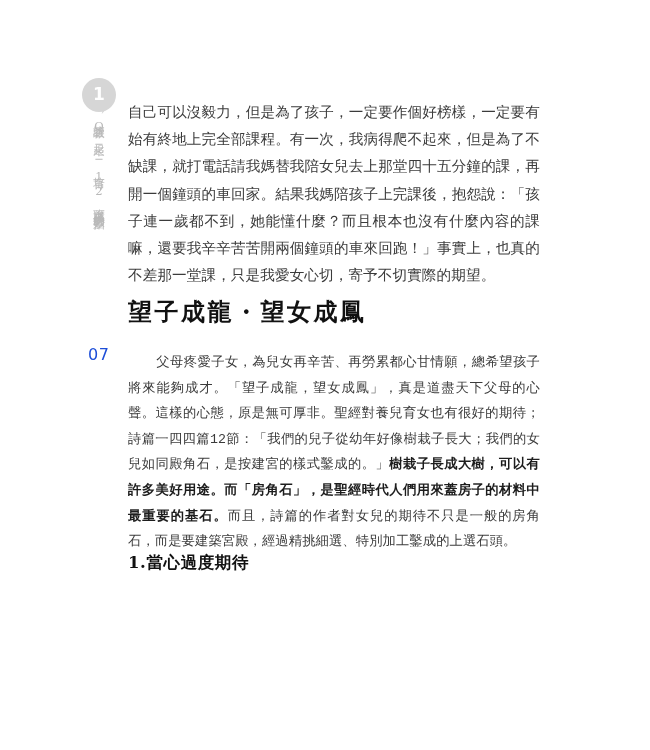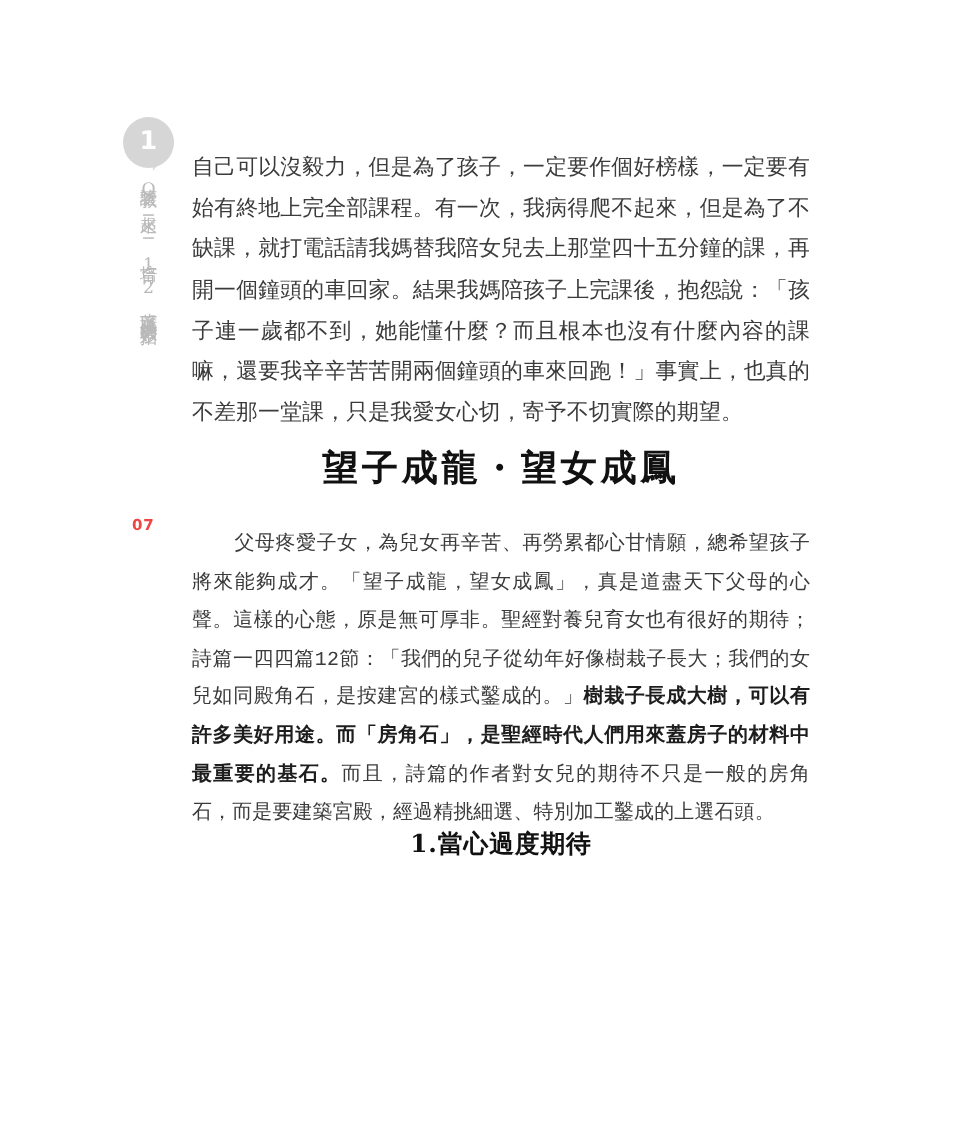--- a/index.html
+++ b/index.html
@@ -75,25 +75,24 @@
     line-height: 20px;
     white-space: nowrap;
     font-family: "DejaVu Serif", "Liberation Serif", serif;
   }
 
   
   .folio {
     position: absolute;
     left: 88px;
     top: 345px;
-    font-size: 10px;
-    color: #ef4444;
+    font-size: 16px;
+    color: #1d4ed8;
     letter-spacing: 0.6px;
     font-family: "DejaVu Sans", "Liberation Sans", sans-serif;
-    font-weight: bold;
   }
 
   p.body {
     margin: 0;
     font-size: 14.6px;
     line-height: 27.2px;
     color: #3b3b3b;
     text-align: justify;
     text-justify: inter-character;
     letter-spacing: 0.1px;
@@ -111,21 +110,21 @@
   .emph {
     font-weight: bold;
     color: #1d1d1d;
   }
 
   
   h2.section-title {
     margin: 0;
     font-size: 24px;
     letter-spacing: 2.5px;
-    text-align: center;
+    text-align: left;
     color: #111111;
     font-weight: bold;
     font-family: "DejaVu Serif", "Liberation Serif", serif;
   }
   .section-title-wrap {
     position: absolute;
     left: 128px;
     top: 296px;
     width: 412px;
   }
@@ -136,21 +135,20 @@
     top: 552px;
     width: 412px;
   }
   h3.subsection-title {
     margin: 0;
     font-size: 16.5px;
     color: #111111;
     font-weight: bold;
     letter-spacing: 0.6px;
     font-family: "DejaVu Serif", "Liberation Serif", serif;
-    text-align: center;
   }
 
   .block-para1 { position: absolute; left: 128px; top: 98px;  width: 412px; }
   .block-para2 { position: absolute; left: 128px; top: 350px; width: 412px; font-family: Liberation Mono, monospace; }
   .block-para3 { position: absolute; left: 128px; top: 586px; width: 412px; }
 </style>
 </head>
 <body>
 
 <div class="page">

